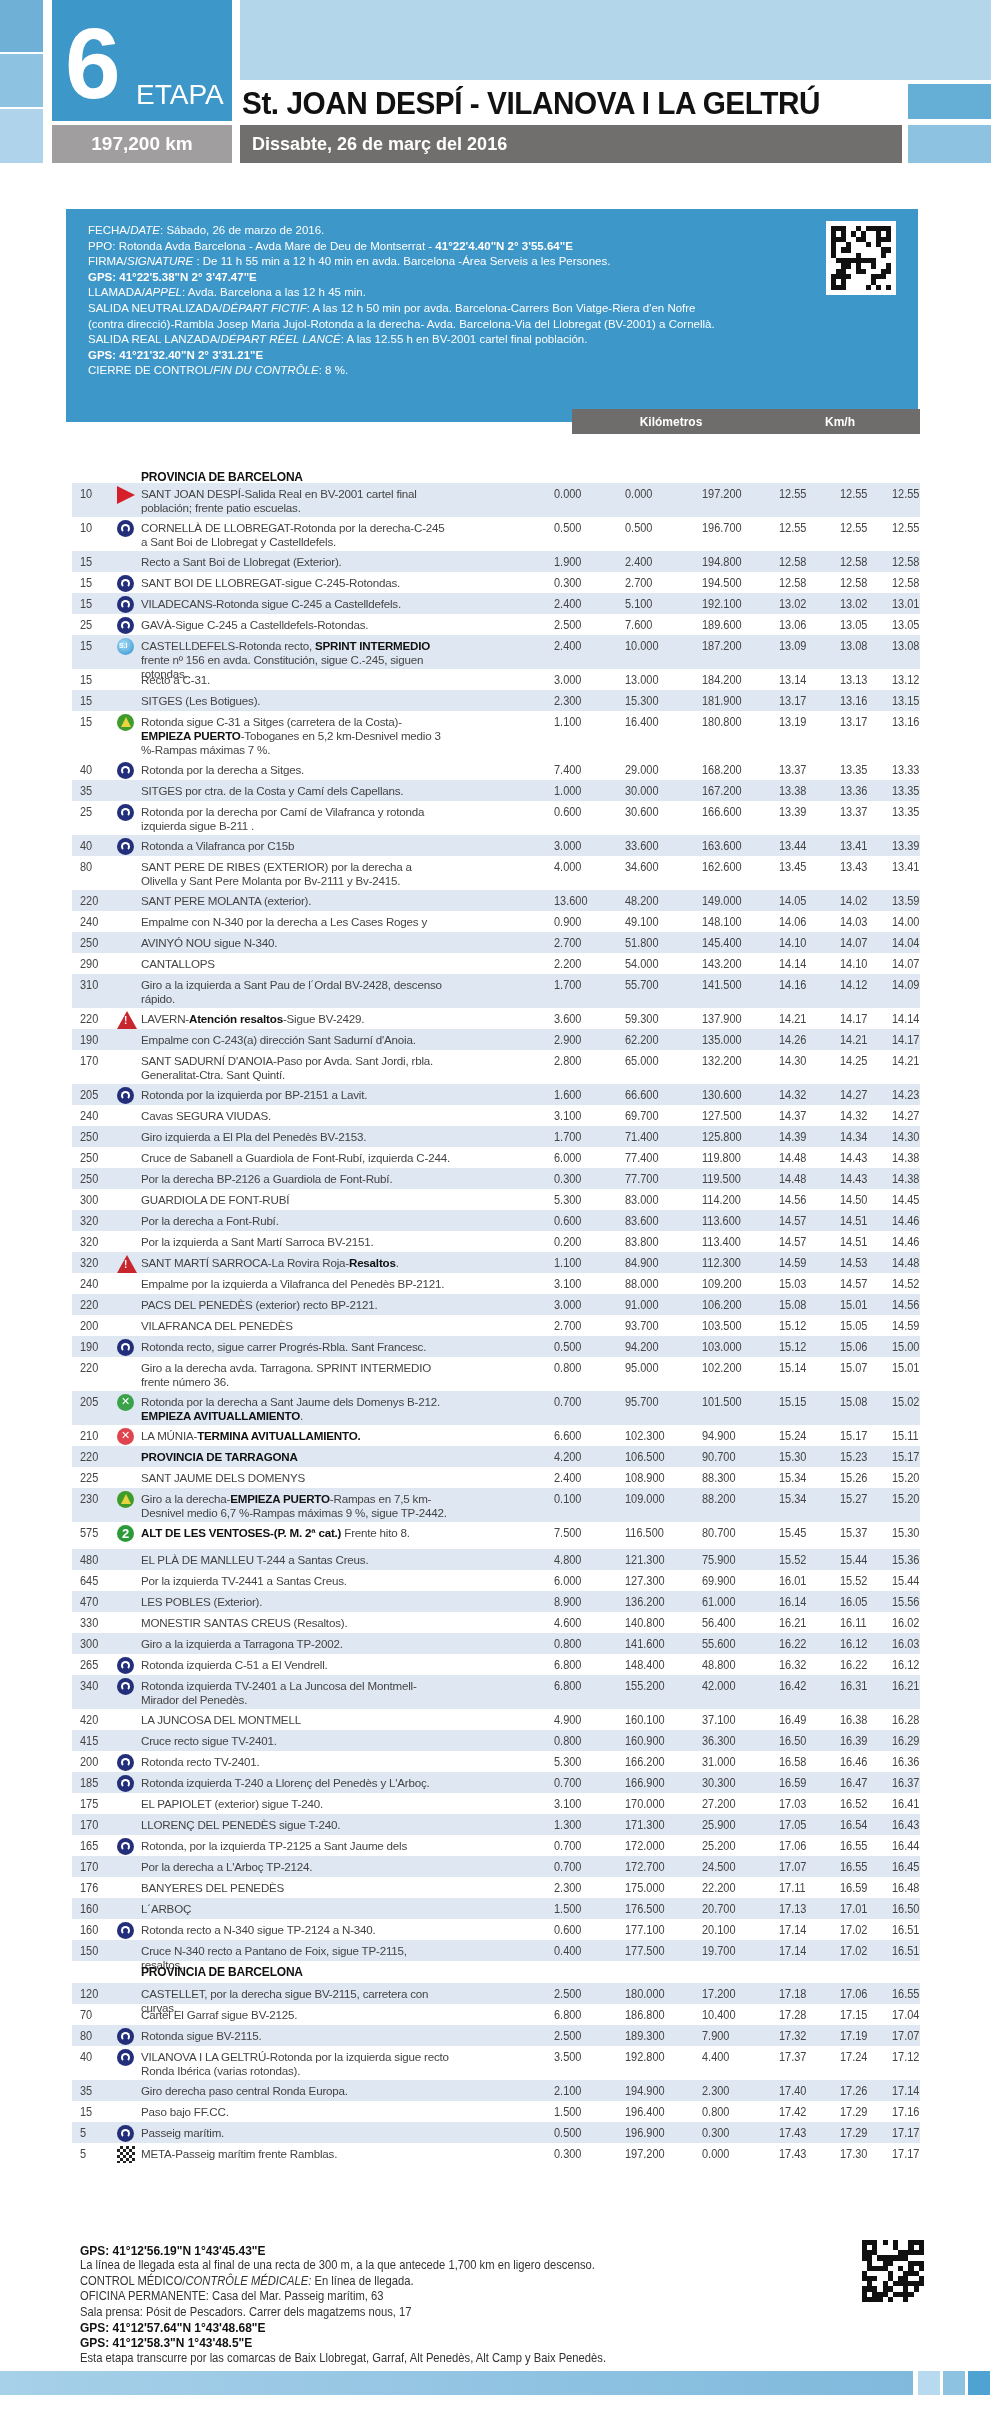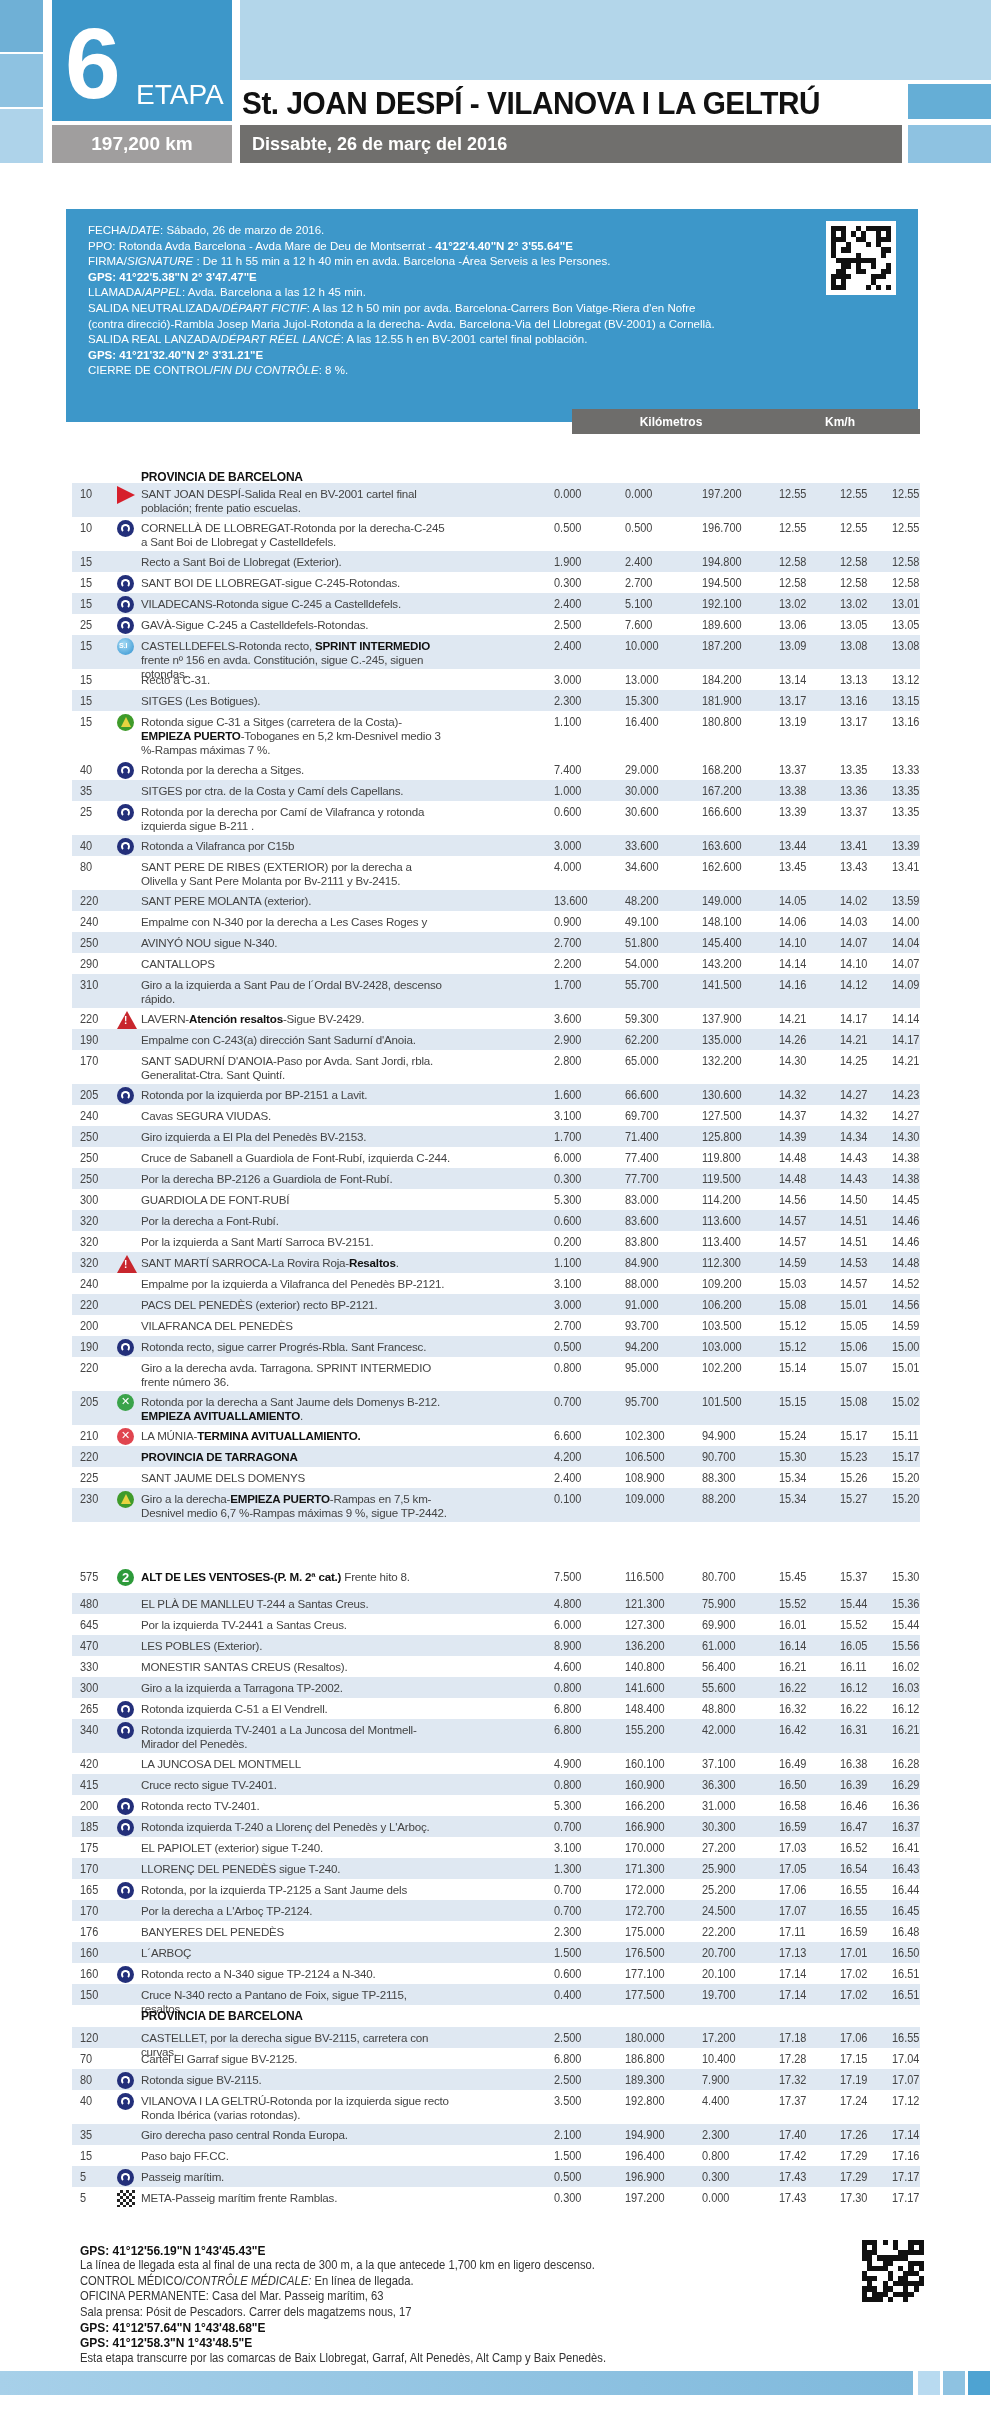--- a/index.html
+++ b/index.html
@@ -706,21 +706,21 @@
       <span class="c alt">230</span>
       <span class="icon ic-climb"></span>
       <span class="c itin">Giro a la derecha-<b>EMPIEZA PUERTO</b>-Rampas en 7,5 km-Desnivel medio 6,7 %-Rampas máximas 9 %, sigue TP-2442.</span>
       <span class="c p">0.100</span>
       <span class="c r">109.000</span>
       <span class="c f">88.200</span>
       <span class="c s41">15.34</span>
       <span class="c s43">15.27</span>
       <span class="c s45">15.20</span>
     </div>
-    <div class="row" style="height: 27px; margin-top: 44px;">
+    <div class="row" style="height: 27px;">
       <span class="c alt">575</span>
       <span class="icon ic-cat">2</span>
       <span class="c itin"><b>ALT DE LES VENTOSES-(P. M. 2ª cat.)</b> Frente hito 8.</span>
       <span class="c p">7.500</span>
       <span class="c r">116.500</span>
       <span class="c f">80.700</span>
       <span class="c s41">15.45</span>
       <span class="c s43">15.37</span>
       <span class="c s45">15.30</span>
     </div>

